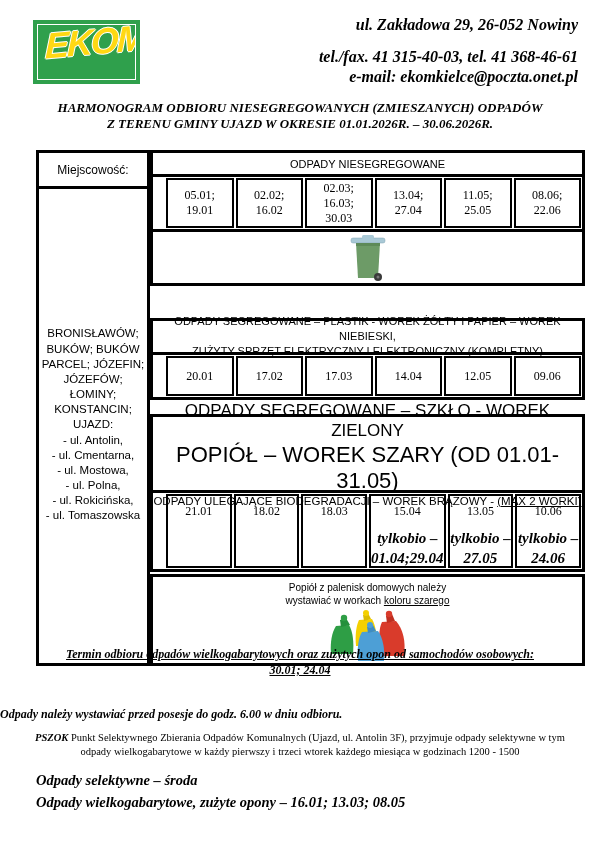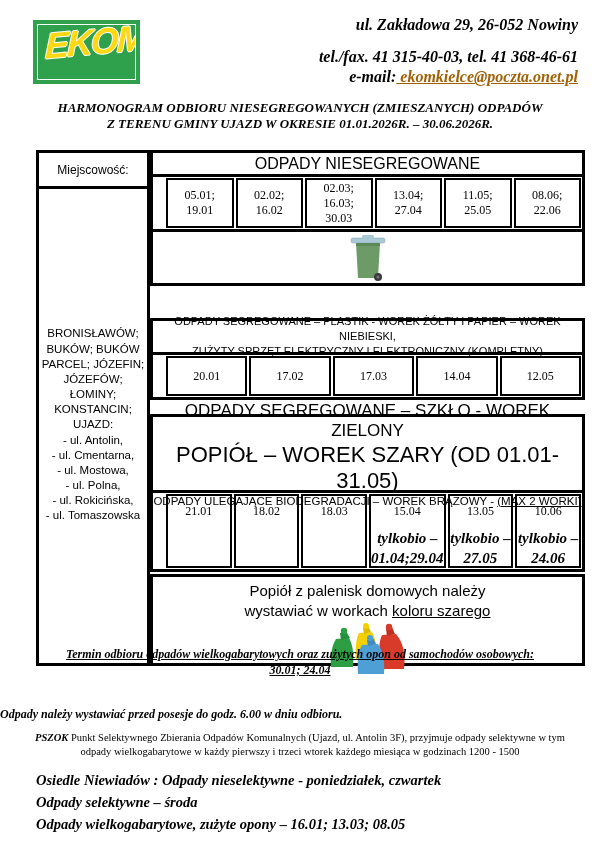--- a/index.html
+++ b/index.html
@@ -14,21 +14,21 @@
           background:#2fa04c; padding:4px; }
   .logo-inner { width:100%; height:100%; border:1px solid #ffffff; position:relative; overflow:hidden; background:#2fa04c; }
   .logo-word { position:absolute; left:7px; top:-4px; font-family:"Liberation Sans", sans-serif;
           font-weight:700; font-style:italic; font-size:36px; letter-spacing:-2px; color:#ffd813;
           transform:rotate(-5deg) skewX(-6deg);
           text-shadow:1px 0 #fff,-1px 0 #fff,0 1px #fff,0 -1px #fff; }
   .addr { position:absolute; right:22px; top:16px; width:360px; text-align:right;
           font-weight:700; font-style:italic; font-size:16px; line-height:1.1; }
   .addr .line1 { margin-bottom:14px; }
   .addr .line2 { margin-bottom:3px; }
-  .addr a.email { color:#a16207; text-decoration:underline; cursor:pointer; }
+  .addr a.email { color:#000000; cursor:pointer; }
 
   
   .title { position:absolute; left:0; top:100px; width:100%; text-align:center;
            font-weight:700; font-style:italic; font-size:13px; line-height:1.22; }
 
   
   .sched { position:absolute; left:36px; top:150px; width:549px; height:516px; }
   .leftcol { position:absolute; left:0; top:0; width:114px; height:516px; border:3px solid #000;
              font-family:"Liberation Sans", sans-serif; }
   .leftcol .head { height:36px; border-bottom:3px solid #000; display:flex; align-items:center;
@@ -37,41 +37,41 @@
              text-align:center; font-size:11.5px; line-height:1.32; white-space:pre-line; }
 
   .sect { position:absolute; left:114px; width:435px; border:3px solid #000; background:#fff; }
   .sect-head { font-family:"Liberation Sans", sans-serif; text-align:center;
                border-bottom:3px solid #000; display:flex; flex-direction:column; justify-content:center; }
   .daterow { display:flex;margin-left:12px; }
   .datecell { flex:1; border:2px solid #000; margin:1px; text-align:center; font-size:12px;
               display:flex; flex-direction:column; align-items:center; justify-content:center;
               white-space:pre-line; line-height:1.25; }
   .sect1 { top:0; height:136px; }
-  .sect1 .sect-head { height:24px; font-size:16px; }
+  .sect1 .sect-head { height:24px; font-size:11px; }
   .sect1 .daterow { height:52px; }
   .binrow { height:54px; border-top:3px solid #000; display:flex; align-items:center; justify-content:center; }
 
   .sect2 { top:168px; height:82px; }
   .sect2 .sect-head { height:34px; font-size:11px; line-height:1.35; }
   .sect2 .daterow { height:42px; }
 
   .sect3 { top:264px; height:158px; }
   .sect3 .sect-head { height:76px; }
   .s3l1 { font-size:17px; }
   .s3l2 { font-size:22px; letter-spacing:0; margin:1px 0; }
   .s3l3 { font-size:11.5px; }
   .s3l3 .und { text-decoration:underline; }
   .sect3 .daterow { height:76px; }
   .sect3 .datecell { justify-content:flex-start; padding-top:8px; }
   .bio-note { font-family:"Liberation Serif", serif; font-weight:700; font-style:italic;
               font-size:15px; margin-top:10px; line-height:1.3; white-space:pre-line; }
 
   .sect4 { top:424px; height:92px; text-align:center; }
-  .ash-text { font-family:"Liberation Sans", sans-serif; font-size:15px; line-height:1.3; padding-top:4px; }
+  .ash-text { font-family:"Liberation Sans", sans-serif; font-size:10px; line-height:1.3; padding-top:4px; }
   .ash-text .und { text-decoration:underline; }
   .bags-wrap { display:flex; justify-content:center; margin-top:1px; }
 
   
   .bulky { position:absolute; left:0; top:647px; width:100%; text-align:center;
            font-weight:700; font-style:italic; font-size:12px; }
   .bulky .u { text-decoration:underline; }
   .bulky .l2 { margin-top:1px; }
   .putout { position:absolute; left:0; top:707px; width:100%; 
             font-weight:700; font-style:italic; font-size:12px; }
@@ -154,20 +154,21 @@
       <div class="sect-head">
         <div>ODPADY SEGREGOWANE – PLASTIK - WOREK ŻÓŁTY I PAPIER – WOREK NIEBIESKI,</div>
         <div>ZUŻYTY SPRZĘT ELEKTRYCZNY I ELEKTRONICZNY (KOMPLETNY)</div>
       </div>
       <div class="daterow">
         <div class="datecell">20.01</div>
         <div class="datecell">17.02</div>
         <div class="datecell">17.03</div>
         <div class="datecell">14.04</div>
         <div class="datecell">12.05</div>
+        <div class="datecell">09.06</div>
       </div>
     </div>
 
     <div class="sect sect3">
       <div class="sect-head">
         <div class="s3l1">ODPADY SEGREGOWANE – SZKŁO - WOREK ZIELONY</div>
         <div class="s3l2">POPIÓŁ – WOREK SZARY (OD 01.01-31.05)</div>
         <div class="s3l3"><span>ODPADY ULEGAJĄCE BIODEGRADACJI – WOREK BRĄZOWY - </span><span class="und">(MAX 2 WORKI)</span></div>
       </div>
       <div class="daterow">
@@ -214,18 +215,17 @@
   <div class="bulky">
     <div class="u">Termin odbioru odpadów wielkogabarytowych oraz zużytych opon od samochodów osobowych:</div>
     <div class="u l2">30.01; 24.04</div>
   </div>
 
   <div class="putout">Odpady należy wystawiać przed posesje do godz. 6.00 w dniu odbioru.</div>
 
   <div class="pszok"><b>PSZOK</b><span> Punkt Selektywnego Zbierania Odpadów Komunalnych (Ujazd, ul. Antolin 3F), przyjmuje odpady selektywne w tym odpady wielkogabarytowe w każdy pierwszy i trzeci wtorek każdego miesiąca w godzinach 1200 - 1500</span></div>
 
   <div class="niewiadow">
-    <div>Osiedle Niewiadów : Odpady nieselektywne - poniedziałek, czwartek</div>
     <div>Odpady selektywne – środa</div>
     <div>Odpady wielkogabarytowe, zużyte opony – 16.01; 13.03; 08.05</div>
   </div>
 
 </div>
 
 </body></html>

